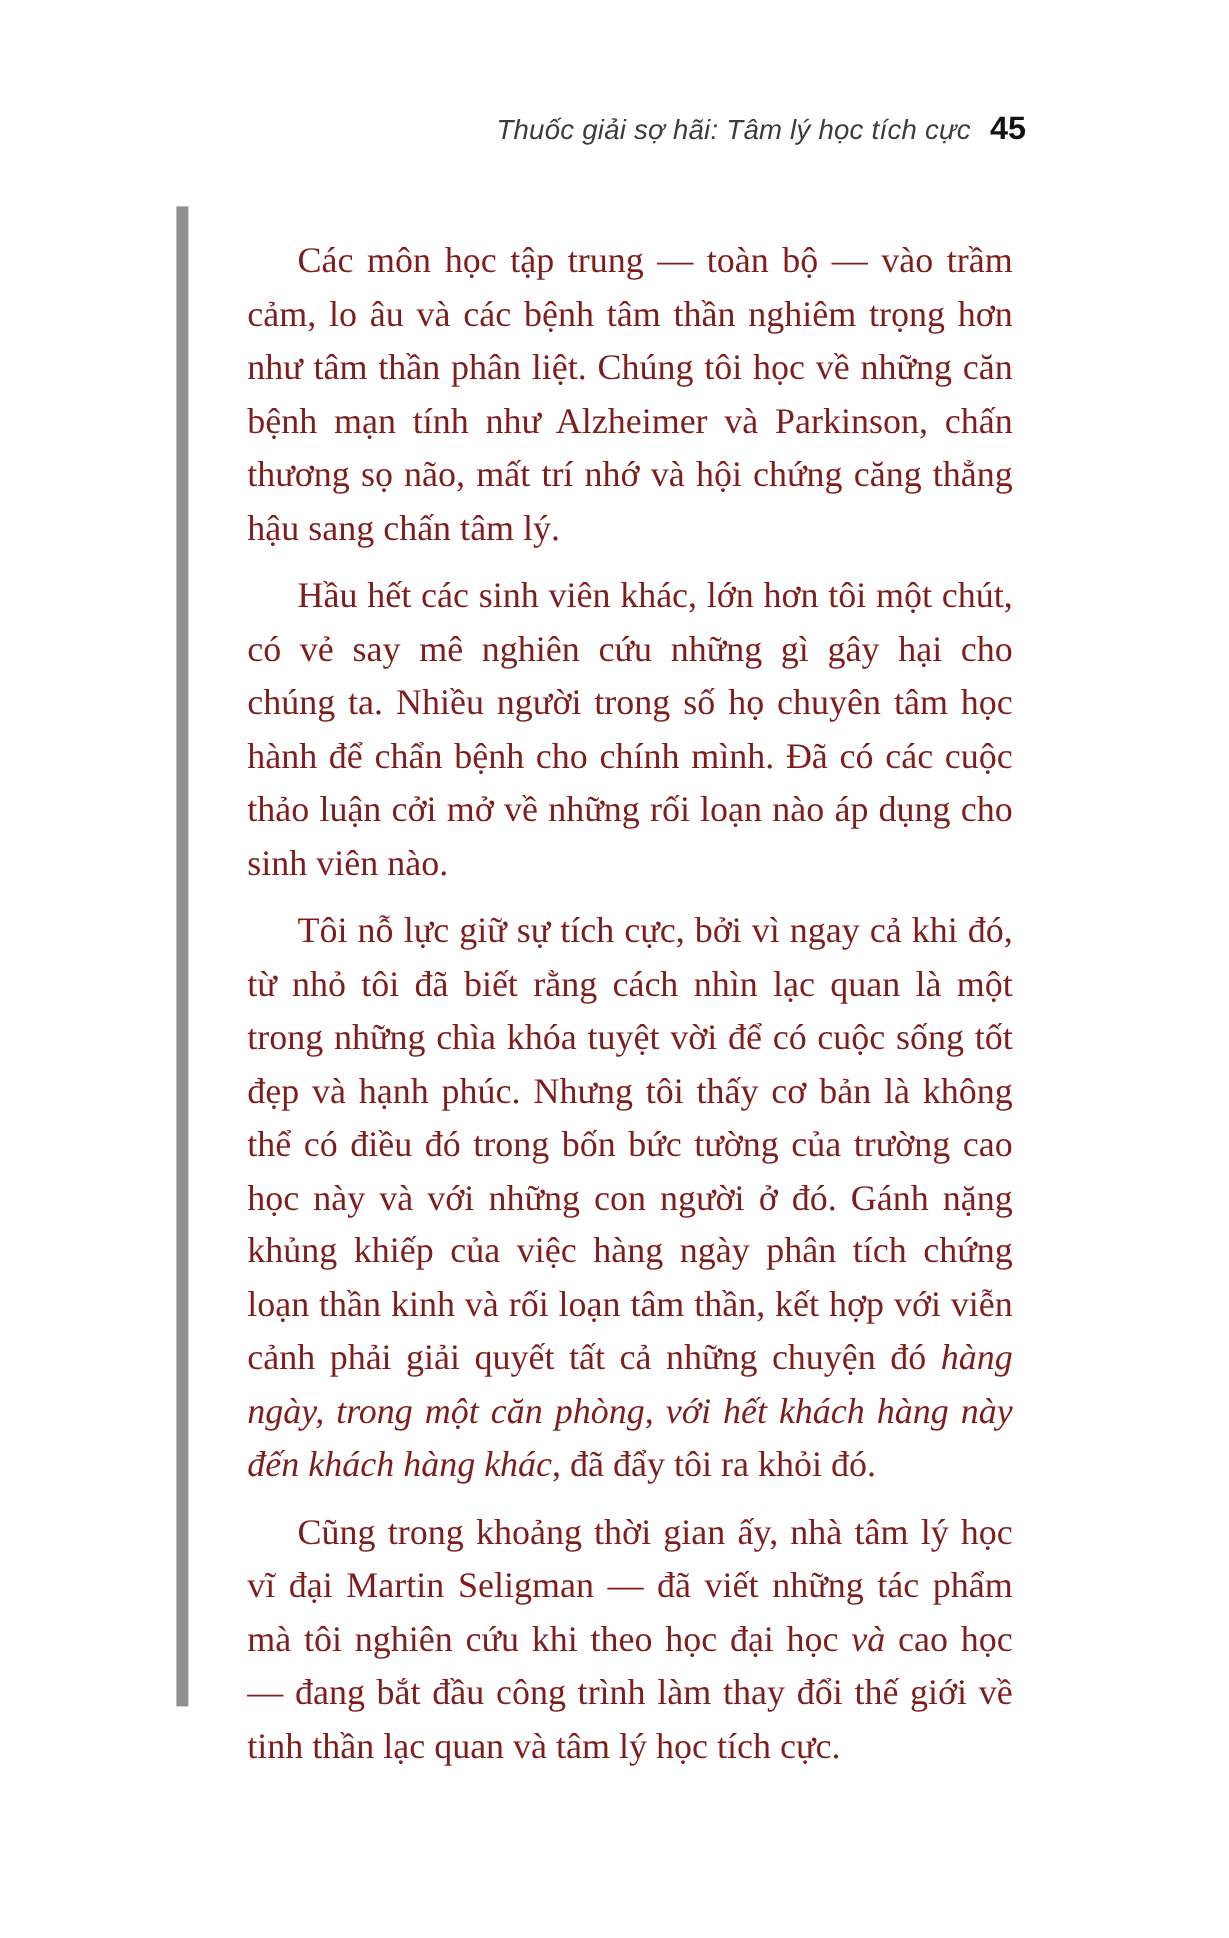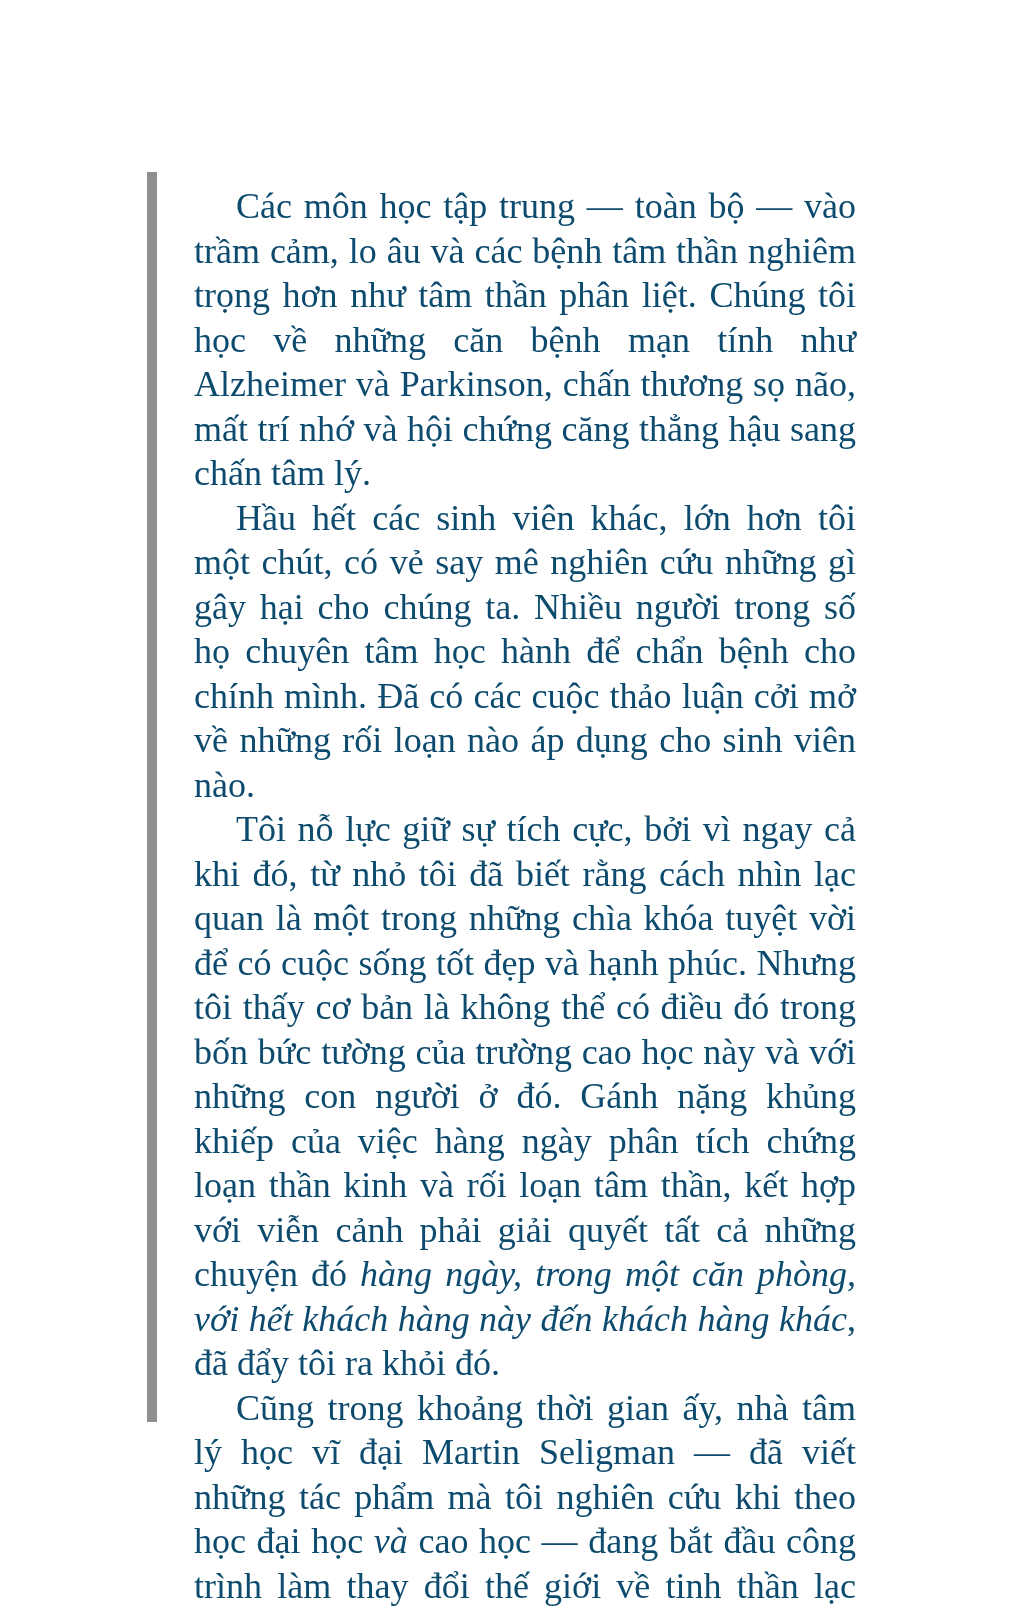--- a/index.html
+++ b/index.html
@@ -46,35 +46,38 @@
     background: #8f8f8f;
   }
   .body-text {
     position: absolute;
     left: 194px;
     top: 184px;
     width: 662px;
     color: #141414;
   }
   .para {
-    margin: 0;
-    font-size: 36px;
+    margin: 12px;
+    font-size: 30px;
     line-height: 44.5px;
     text-align: justify;
     text-indent: 42px;
-    color: #0c4a6e;
+    color: #7f1d1d;
   }
   .para em {
   }
 </style>
 </head>
 <body>
 
 <div class="page">
 
+  <div class="running-header">
+    <span class="running-title">Thuốc giải sợ hãi: Tâm lý học tích cực</span><span class="page-number">45</span>
+  </div>
 
   <div class="quote-bar"></div>
 
   <div class="body-text">
       <p class="para"><span>Các môn học tập trung — toàn bộ — vào trầm cảm, lo âu và các bệnh tâm thần nghiêm trọng hơn như tâm thần phân liệt. Chúng tôi học về những căn bệnh mạn tính như Alzheimer và Parkinson, chấn thương sọ não, mất trí nhớ và hội chứng căng thẳng hậu sang chấn tâm lý.</span></p>
       <p class="para"><span>Hầu hết các sinh viên khác, lớn hơn tôi một chút, có vẻ say mê nghiên cứu những gì gây hại cho chúng ta. Nhiều người trong số họ chuyên tâm học hành để chẩn bệnh cho chính mình. Đã có các cuộc thảo luận cởi mở về những rối loạn nào áp dụng cho sinh viên nào.</span></p>
       <p class="para"><span>Tôi nỗ lực giữ sự tích cực, bởi vì ngay cả khi đó, từ nhỏ tôi đã biết rằng cách nhìn lạc quan là một trong những chìa khóa tuyệt vời để có cuộc sống tốt đẹp và hạnh phúc. Nhưng tôi thấy cơ bản là không thể có điều đó trong bốn bức tường của trường cao học này và với những con người ở đó. Gánh nặng khủng khiếp của việc hàng ngày phân tích chứng loạn thần kinh và rối loạn tâm thần, kết hợp với viễn cảnh phải giải quyết tất cả những chuyện đó </span><em>hàng ngày, trong một căn phòng, với hết khách hàng này đến khách hàng khác</em><span>, đã đẩy tôi ra khỏi đó.</span></p>
       <p class="para"><span>Cũng trong khoảng thời gian ấy, nhà tâm lý học vĩ đại Martin Seligman — đã viết những tác phẩm mà tôi nghiên cứu khi theo học đại học </span><em>và</em><span> cao học — đang bắt đầu công trình làm thay đổi thế giới về tinh thần lạc quan và tâm lý học tích cực.</span></p>
     </div>
 

